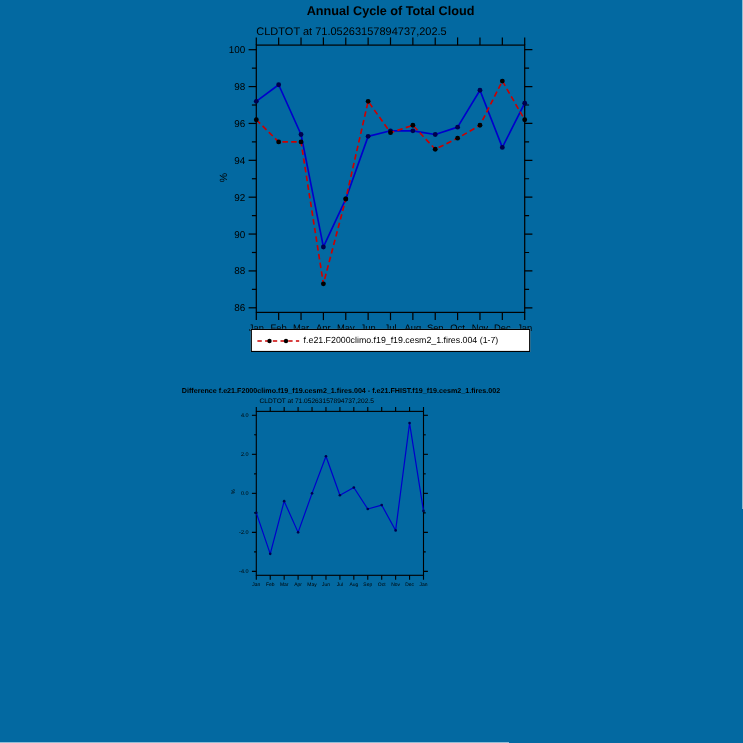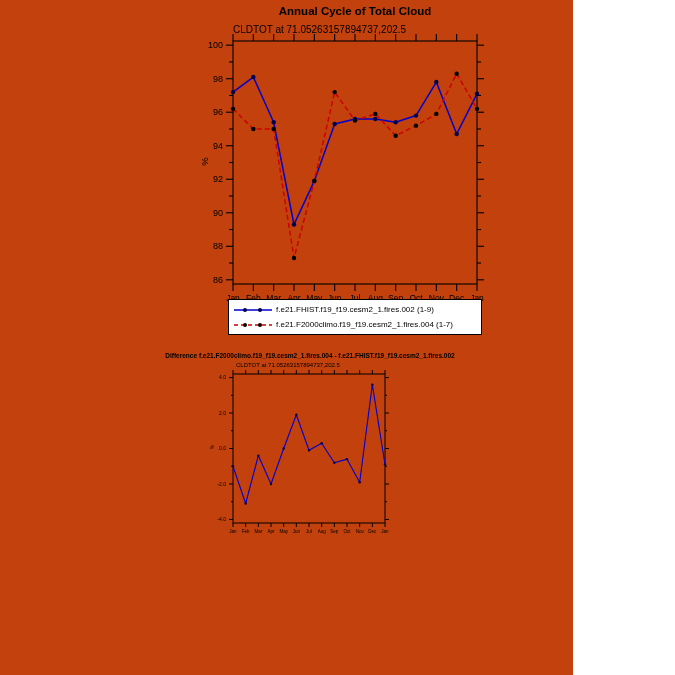--- a/index.html
+++ b/index.html
@@ -1,16 +1,16 @@
 <!DOCTYPE html>
 <html><head>
 <meta charset="utf-8">
 <style>
   html,body{margin:0;padding:0;background:#ffffff;}
-  .page{position:relative;width:573px;height:675px;background:#c2410c;
+  .page{position:relative;width:675px;height:675px;background:#0369a1;
         font-family:"Liberation Sans",sans-serif;overflow:hidden;}
   #chart-svg{position:absolute;left:0;top:0;}
   .top-title{position:absolute;left:0;top:5px;width:710px;text-align:center;
              font-weight:bold;font-size:11.5px;color:#000;}
   .top-subtitle{position:absolute;left:233px;top:24px;font-size:10px;color:#000;}
   .top-ylabel{position:absolute;left:200px;top:156px;font-size:9.5px;color:#000;
               transform:rotate(-90deg);}
   .legend{position:absolute;left:228px;top:299px;width:252px;border:1px solid #000;
           background:#fff;padding:2px 0;}
   .legend-row{display:flex;align-items:center;height:15px;}
@@ -217,28 +217,20 @@
         <circle cx="347" cy="459.14285714285717" r="1.2" fill="#00004d"></circle>
         <circle cx="359.6666666666667" cy="482.20238095238096" r="1.2" fill="#00004d"></circle>
         <circle cx="372.33333333333337" cy="384.6428571428571" r="1.2" fill="#00004d"></circle>
         <circle cx="385" cy="464.4642857142857" r="1.2" fill="#00004d"></circle>
       </g>
   </svg>
 
   <div class="legend">
     <div class="legend-row">
       <svg class="legend-sample" width="40" height="12">
-          <line x1="1" y1="6" x2="39" y2="6" stroke="#0000cc" stroke-width="1.4"></line>
-          <circle cx="12" cy="6" r="2" fill="#00004d"></circle>
-          <circle cx="27" cy="6" r="2" fill="#00004d"></circle>
-        </svg>
-      <span class="legend-label">f.e21.FHIST.f19_f19.cesm2_1.fires.002 (1-9)</span>
-    </div>
-    <div class="legend-row">
-      <svg class="legend-sample" width="40" height="12">
           <line x1="1" y1="6" x2="39" y2="6" stroke="#cc0000" stroke-width="1.4" stroke-dasharray="4,3"></line>
           <circle cx="12" cy="6" r="2" fill="#000000"></circle>
           <circle cx="27" cy="6" r="2" fill="#000000"></circle>
         </svg>
       <span class="legend-label">f.e21.F2000climo.f19_f19.cesm2_1.fires.004 (1-7)</span>
     </div>
   </div>
 
   <div class="bottom-title">Difference f.e21.F2000climo.f19_f19.cesm2_1.fires.004 - f.e21.FHIST.f19_f19.cesm2_1.fires.002</div>
   <div class="bottom-subtitle">CLDTOT at 71.05263157894737,202.5</div>

